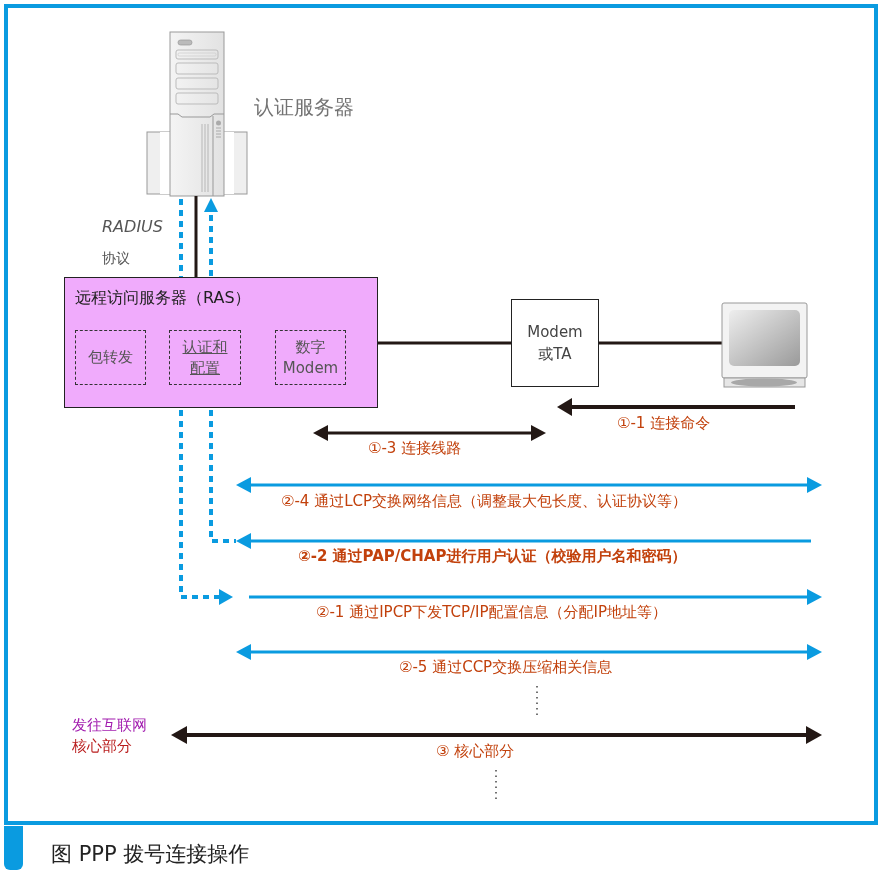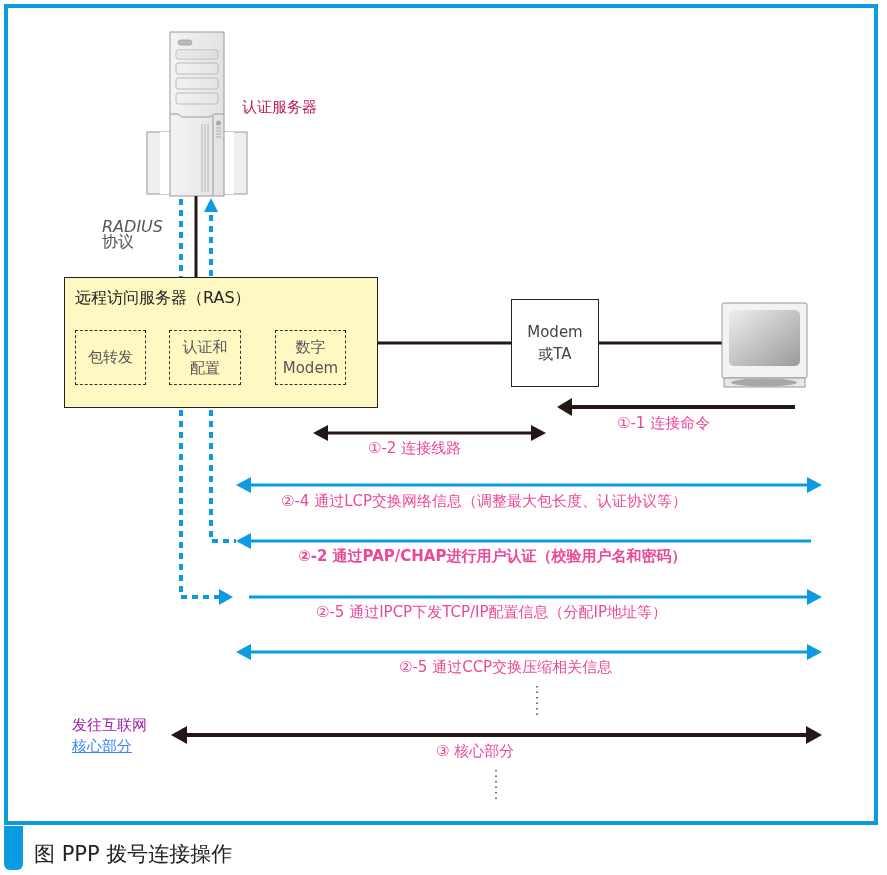--- a/index.html
+++ b/index.html
@@ -2,25 +2,25 @@
 <html><head>
 <meta charset="utf-8">
 <style>
   html, body { margin: 0; padding: 0; background: #ffffff; }
   body { width: 887px; height: 875px; position: relative; overflow: hidden;
          font-family: "DejaVu Sans", "Liberation Sans", sans-serif; color: #333; }
   .frame { position: absolute; left: 4px; top: 4px; width: 874px; height: 821px;
            border: 4px solid #0a9be0; box-sizing: border-box; }
   .caption-tab { position: absolute; left: 4px; top: 826px; width: 19px; height: 44px;
                  background: #0a9be0; border-radius: 0 0 6px 6px; }
-  .caption { position: absolute; left: 34px; top: 840px; font-size: 21px; color: #222; }
+  .caption { position: absolute; left: 51px; top: 840px; font-size: 21px; color: #222; }
   svg.diagram { position: absolute; left: 0; top: 0; }
-  .lbl { position: absolute; font-size: 15px; color: #ec4899; white-space: nowrap; line-height: 20px; }
+  .lbl { position: absolute; font-size: 15px; color: #c2410c; white-space: nowrap; line-height: 20px; }
   .ras-box { position: absolute; left: 64px; top: 277px; width: 314px; height: 131px;
-             border: 1.5px solid #222; box-sizing: border-box; background: #fef9c3; }
+             border: 1.5px solid #222; box-sizing: border-box; background: #f0abfc; }
   .ras-title { position: absolute; left: 10px; top: 10px; font-size: 16px; color: #222; }
   .sub { position: absolute; border: 1.5px dashed #333; box-sizing: border-box;
          display: flex; align-items: center; justify-content: center; text-align: center;
          font-size: 15px; color: #555; line-height: 21px; }
   .modem-box { position: absolute; left: 511px; top: 299px; width: 88px; height: 88px;
                border: 1.5px solid #222; box-sizing: border-box; background: #fff;
                display: flex; align-items: center; justify-content: center; text-align: center;
                font-size: 15px; color: #444; line-height: 22px; }
 </style>
 </head>
@@ -110,52 +110,52 @@
   </g>
   <line x1="537" y1="686" x2="537" y2="718" stroke="#444" stroke-width="1.5" stroke-dasharray="1.5,4"></line>
   <g>
     <line x1="186" y1="735" x2="808" y2="735" stroke="#231815" stroke-width="4"></line>
     <polygon points="171,735 187,726 187,744" fill="#231815"></polygon>
     <polygon points="822,735 806,726 806,744" fill="#231815"></polygon>
   </g>
   <line x1="496" y1="770" x2="496" y2="802" stroke="#444" stroke-width="1.5" stroke-dasharray="1.5,4"></line>
 </svg>
 
-<div class="lbl" style="left:242px; top:97px; font-size:15px; color:#be185d;">认证服务器</div>
+<div class="lbl" style="left:254px; top:97px; font-size:20px; color:#737373;">认证服务器</div>
 
 <div class="lbl" style="left:102px; top:217px; font-size:16px; color:#555;font-style:italic;">RADIUS</div>
-<div class="lbl" style="left:102px; top:232px; font-size:16px; color:#555;text-align:right;">协议</div>
+<div class="lbl" style="left:102px; top:248px; font-size:14px; color:#555;text-align:right;">协议</div>
 
 <div class="ras-box">
   <div class="ras-title">远程访问服务器（RAS）</div>
 </div>
 <div class="sub" style="left:75px; top:330px; width:71px; height:55px;">
   <span>包转发</span>
 </div>
-<div class="sub" style="left:169px; top:330px; width:72px; height:55px; flex-direction:column;">
+<div class="sub" style="left:169px; top:330px; width:72px; height:55px; flex-direction:column;text-decoration:underline;">
   <span>认证和</span>
   <span>配置</span>
 </div>
 <div class="sub" style="left:275px; top:330px; width:71px; height:55px; flex-direction:column;">
   <span>数字</span>
   <span>Modem</span>
 </div>
 
 <div class="modem-box">
   <div style="display:flex; flex-direction:column;">
     <span>Modem</span>
     <span>或TA</span>
   </div>
 </div>
 
 <div class="lbl" style="left:617px; top:413px;">①-1 连接命令</div>
-<div class="lbl" style="left:368px; top:438px;">①-2 连接线路</div>
+<div class="lbl" style="left:368px; top:438px;">①-3 连接线路</div>
 <div class="lbl" style="left:281px; top:491px;">②-4 通过LCP交换网络信息（调整最大包长度、认证协议等）</div>
 <div class="lbl" style="left:298px; top:546px;font-weight:bold;">②-2 通过PAP/CHAP进行用户认证（校验用户名和密码）</div>
-<div class="lbl" style="left:316px; top:602px;">②-5 通过IPCP下发TCP/IP配置信息（分配IP地址等）</div>
+<div class="lbl" style="left:316px; top:602px;">②-1 通过IPCP下发TCP/IP配置信息（分配IP地址等）</div>
 <div class="lbl" style="left:399px; top:657px;">②-5 通过CCP交换压缩相关信息</div>
 <div class="lbl" style="left:436px; top:741px;">③ 核心部分</div>
 
 <div class="lbl" style="left:72px; top:715px; color:#a21caf;">发往互联网</div>
-<div class="lbl" style="left:72px; top:736px; color:#3b82f6;text-decoration:underline;">核心部分</div>
+<div class="lbl" style="left:72px; top:736px; color:#b91c1c;">核心部分</div>
 
 <div class="caption-tab"></div>
 <div class="caption">图  PPP 拨号连接操作</div>
 
 </body></html>

